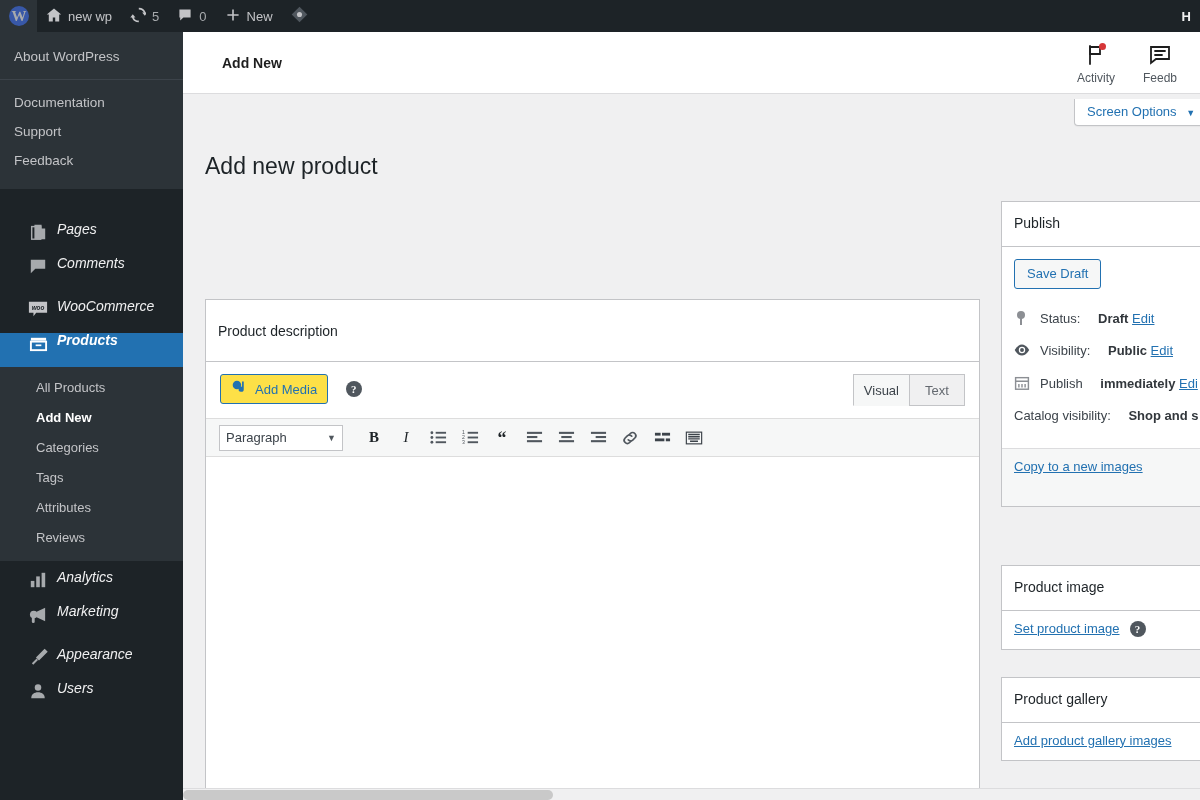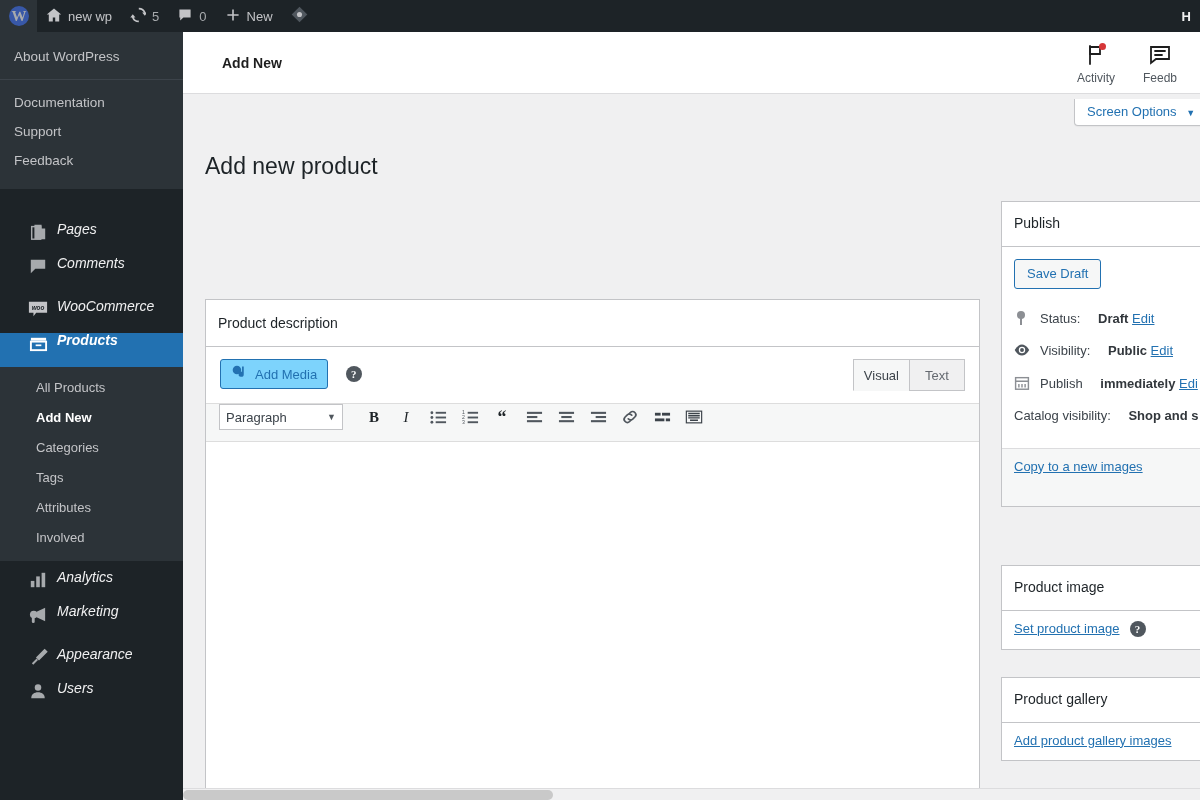--- a/index.html
+++ b/index.html
@@ -138,33 +138,33 @@
     color: #2c3338; outline: none; border-radius: 0;
   }
   #product-title::placeholder { color: #7e8993; opacity: 1; }
 
   
   #descbox {
     position: absolute; left: 22px; top: 267px; width: 775px; height: 520px;
     background: #fff; border: 1px solid #c3c4c7;
   }
   #descbox .pb-head {
-    height: 47px; border-bottom: 1px solid #c3c4c7;
+    height: 62px; border-bottom: 1px solid #c3c4c7;
     display: flex; align-items: center; padding: 0 12px;
     font-size: 14px; font-weight: 400; color: #1d2327;
   }
   #editor-top {
     position: relative; height: 56px; padding: 12px 0 0 14px;
     background: #fff;
   }
   #add-media {
     display: inline-flex; align-items: center; gap: 7px;
     height: 30px; padding: 0 10px;
     border: 1px solid #2271b1; border-radius: 3px;
-    background: #7dd3fc; color: #2271b1; font-size: 13px;
+    background: #fde047; color: #2271b1; font-size: 13px;
     vertical-align: middle;
   }
   .help-dot {
     display: inline-flex; align-items: center; justify-content: center;
     width: 16px; height: 16px; border-radius: 50%;
     background: #50575e; color: #fff;
     font-size: 11px; font-weight: 700; font-family: "Liberation Serif", serif;
     margin-left: 14px; vertical-align: middle;
   }
   .ed-tabs { position: absolute; right: 14px; top: 12px; display: flex; }
@@ -173,21 +173,21 @@
     display: flex; align-items: center; justify-content: center;
     font-size: 13px; color: #646970;
     border: 1px solid #c3c4c7; margin-left: -1px;
     background: #f0f0f1;
   }
   .ed-tab.active { background: #f6f7f7; color: #3c434a; border-bottom-color: #f6f7f7; }
 
   #mce-toolbar {
     height: 39px; background: #f6f7f7;
     border-top: 1px solid #ddd; border-bottom: 1px solid #ddd;
-    display: flex; align-items: flex-start; padding: 0 0 0 13px; gap: 2px;
+    display: flex; align-items: center; padding: 0 0 0 13px; gap: 2px;
   }
   #para-select {
     height: 26px; width: 124px; padding: 0 6px;
     border: 1px solid #c3c4c7; background: #fff; color: #3c434a;
     font-size: 13px; display: flex; align-items: center;
     justify-content: space-between; margin-right: 14px;
   }
   #para-select .caret { font-size: 9px; color: #50575e; }
   .tb-btn {
     width: 30px; height: 26px;
@@ -349,21 +349,21 @@
       </span>
       <span class="mi-label">Products</span>
     </div>
 
     <div class="submenu">
       <a class="submenu-item">All Products</a>
       <a class="submenu-item current">Add New</a>
       <a class="submenu-item">Categories</a>
       <a class="submenu-item">Tags</a>
       <a class="submenu-item">Attributes</a>
-      <a class="submenu-item">Involved</a>
+      <a class="submenu-item">Reviews</a>
     </div>
 
     <div class="menu-sep"></div>
 
     <div class="menu-item">
       <span class="mi-icon">
         <svg width="18" height="18" viewBox="0 0 20 20" fill="currentColor">
             <rect x="2" y="11" width="4" height="7"></rect>
             <rect x="8" y="6" width="4" height="12"></rect>
             <rect x="14" y="2" width="4" height="16"></rect>

